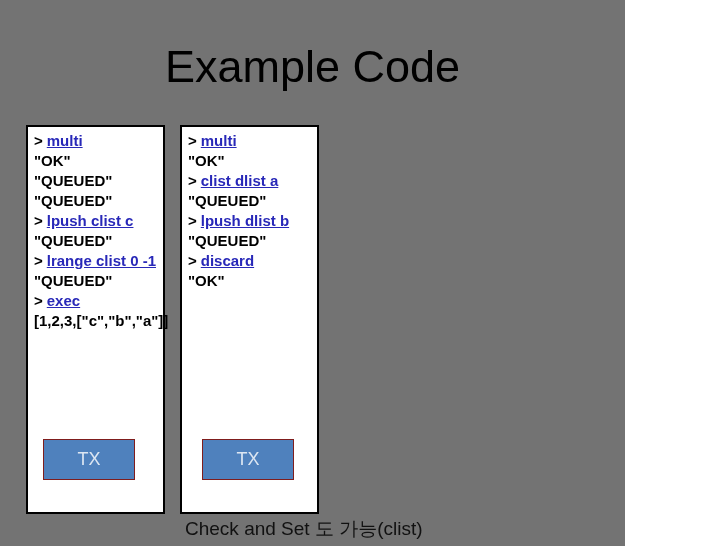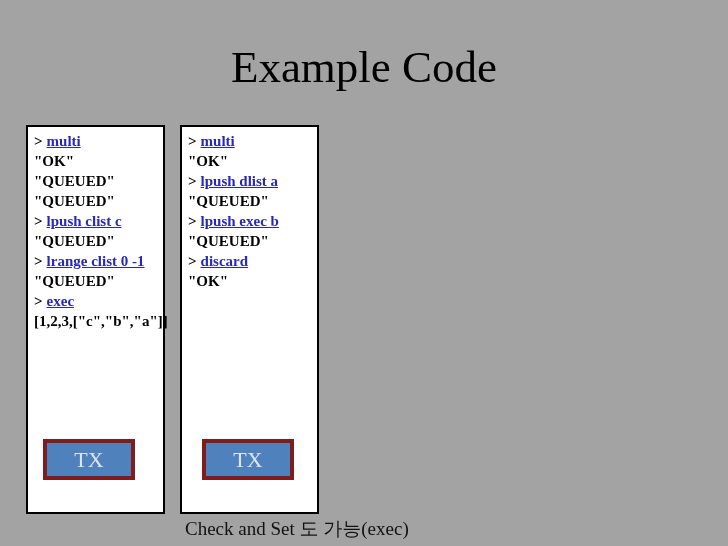--- a/index.html
+++ b/index.html
@@ -2,24 +2,24 @@
 <html><head>
 <meta charset="utf-8">
 <style>
   html, body {
     margin: 0;
     padding: 0;
     background: #ffffff;
   }
   .slide {
     position: relative;
-    width: 728px;
+    width: 625px;
     height: 546px;
-    background: #a3a3a3;
-    font-family: Liberation Serif, serif;
+    background: #737373;
+    font-family: Liberation Sans, sans-serif;
     overflow: hidden;
   }
   .title {
     position: absolute;
     top: 40px;
     left: 0;
     width: 100%;
     margin: 0;
     text-align: center;
     font-size: 45px;
@@ -60,24 +60,24 @@
   }
   .resp {
     color: #000000;
   }
   .tx-btn {
     position: absolute;
     top: 312px;
     width: 92px;
     height: 41px;
     background: #4f81bd;
-    border: 4px solid #7f1d1d;
+    border: 1px solid #7f1d1d;
     box-sizing: border-box;
     color: #dce6f2;
-    font-size: 22px;
+    font-size: 18px;
     display: flex;
     align-items: center;
     justify-content: center;
     cursor: pointer;
   }
   .terminal.left  .tx-btn { left: 15px; }
   .terminal.right .tx-btn { left: 20px; }
   .caption {
     position: absolute;
     left: 185px;
@@ -133,36 +133,36 @@
 
   <div class="terminal right">
     <div class="lines">
       <div class="line">
         <span class="prompt">&gt;</span><span class="cmd">multi</span>
       </div>
       <div class="line">
         <span class="resp">"OK"</span>
       </div>
       <div class="line">
-        <span class="prompt">&gt;</span><span class="cmd">lpush dlist a</span>
+        <span class="prompt">&gt;</span><span class="cmd">clist dlist a</span>
       </div>
       <div class="line">
         <span class="resp">"QUEUED"</span>
       </div>
       <div class="line">
-        <span class="prompt">&gt;</span><span class="cmd">lpush exec b</span>
+        <span class="prompt">&gt;</span><span class="cmd">lpush dlist b</span>
       </div>
       <div class="line">
         <span class="resp">"QUEUED"</span>
       </div>
       <div class="line">
         <span class="prompt">&gt;</span><span class="cmd">discard</span>
       </div>
       <div class="line">
         <span class="resp">"OK"</span>
       </div>
     </div>
     <div class="tx-btn">TX</div>
   </div>
 
-  <div class="caption">Check and Set 도 가능(exec)</div>
+  <div class="caption">Check and Set 도 가능(clist)</div>
 
 </div>
 
 </body></html>

